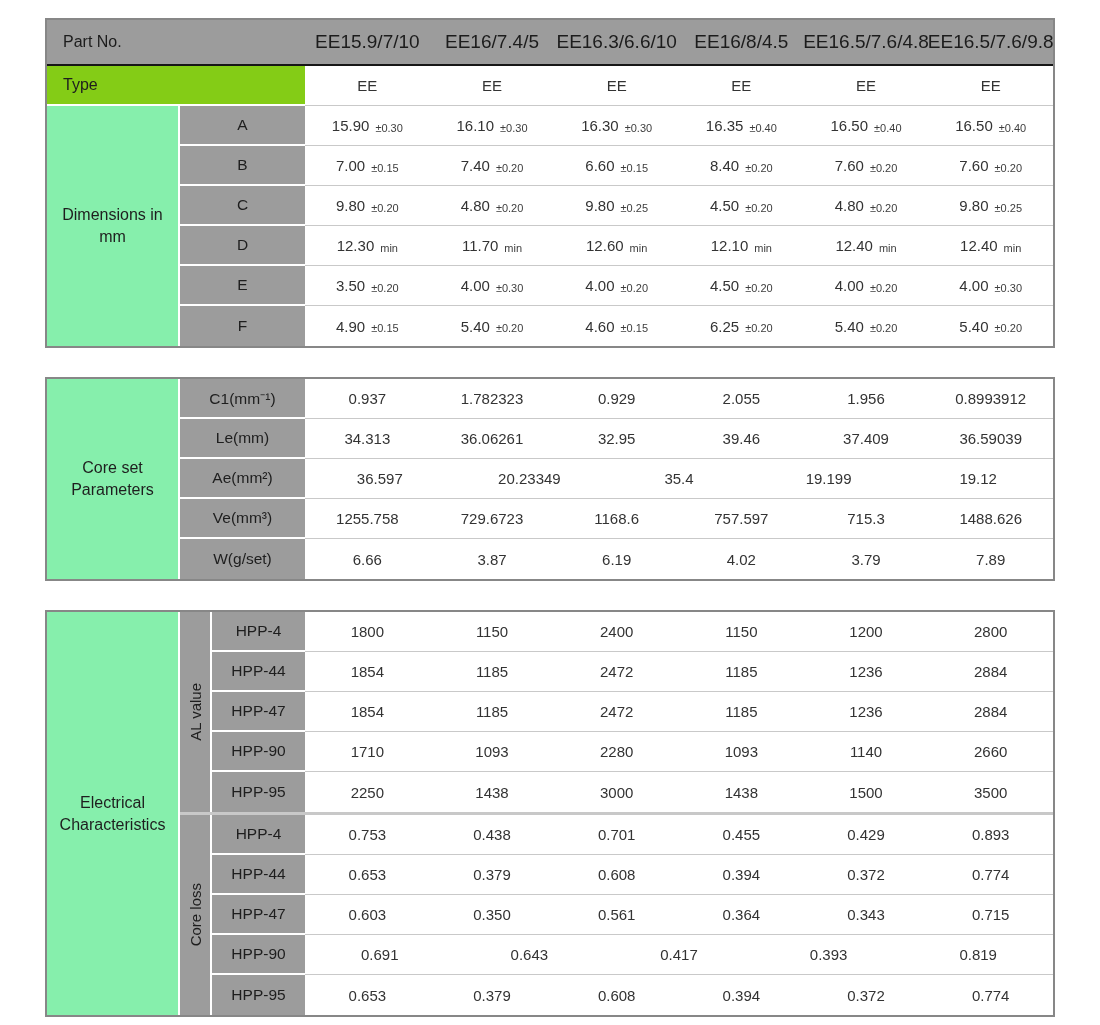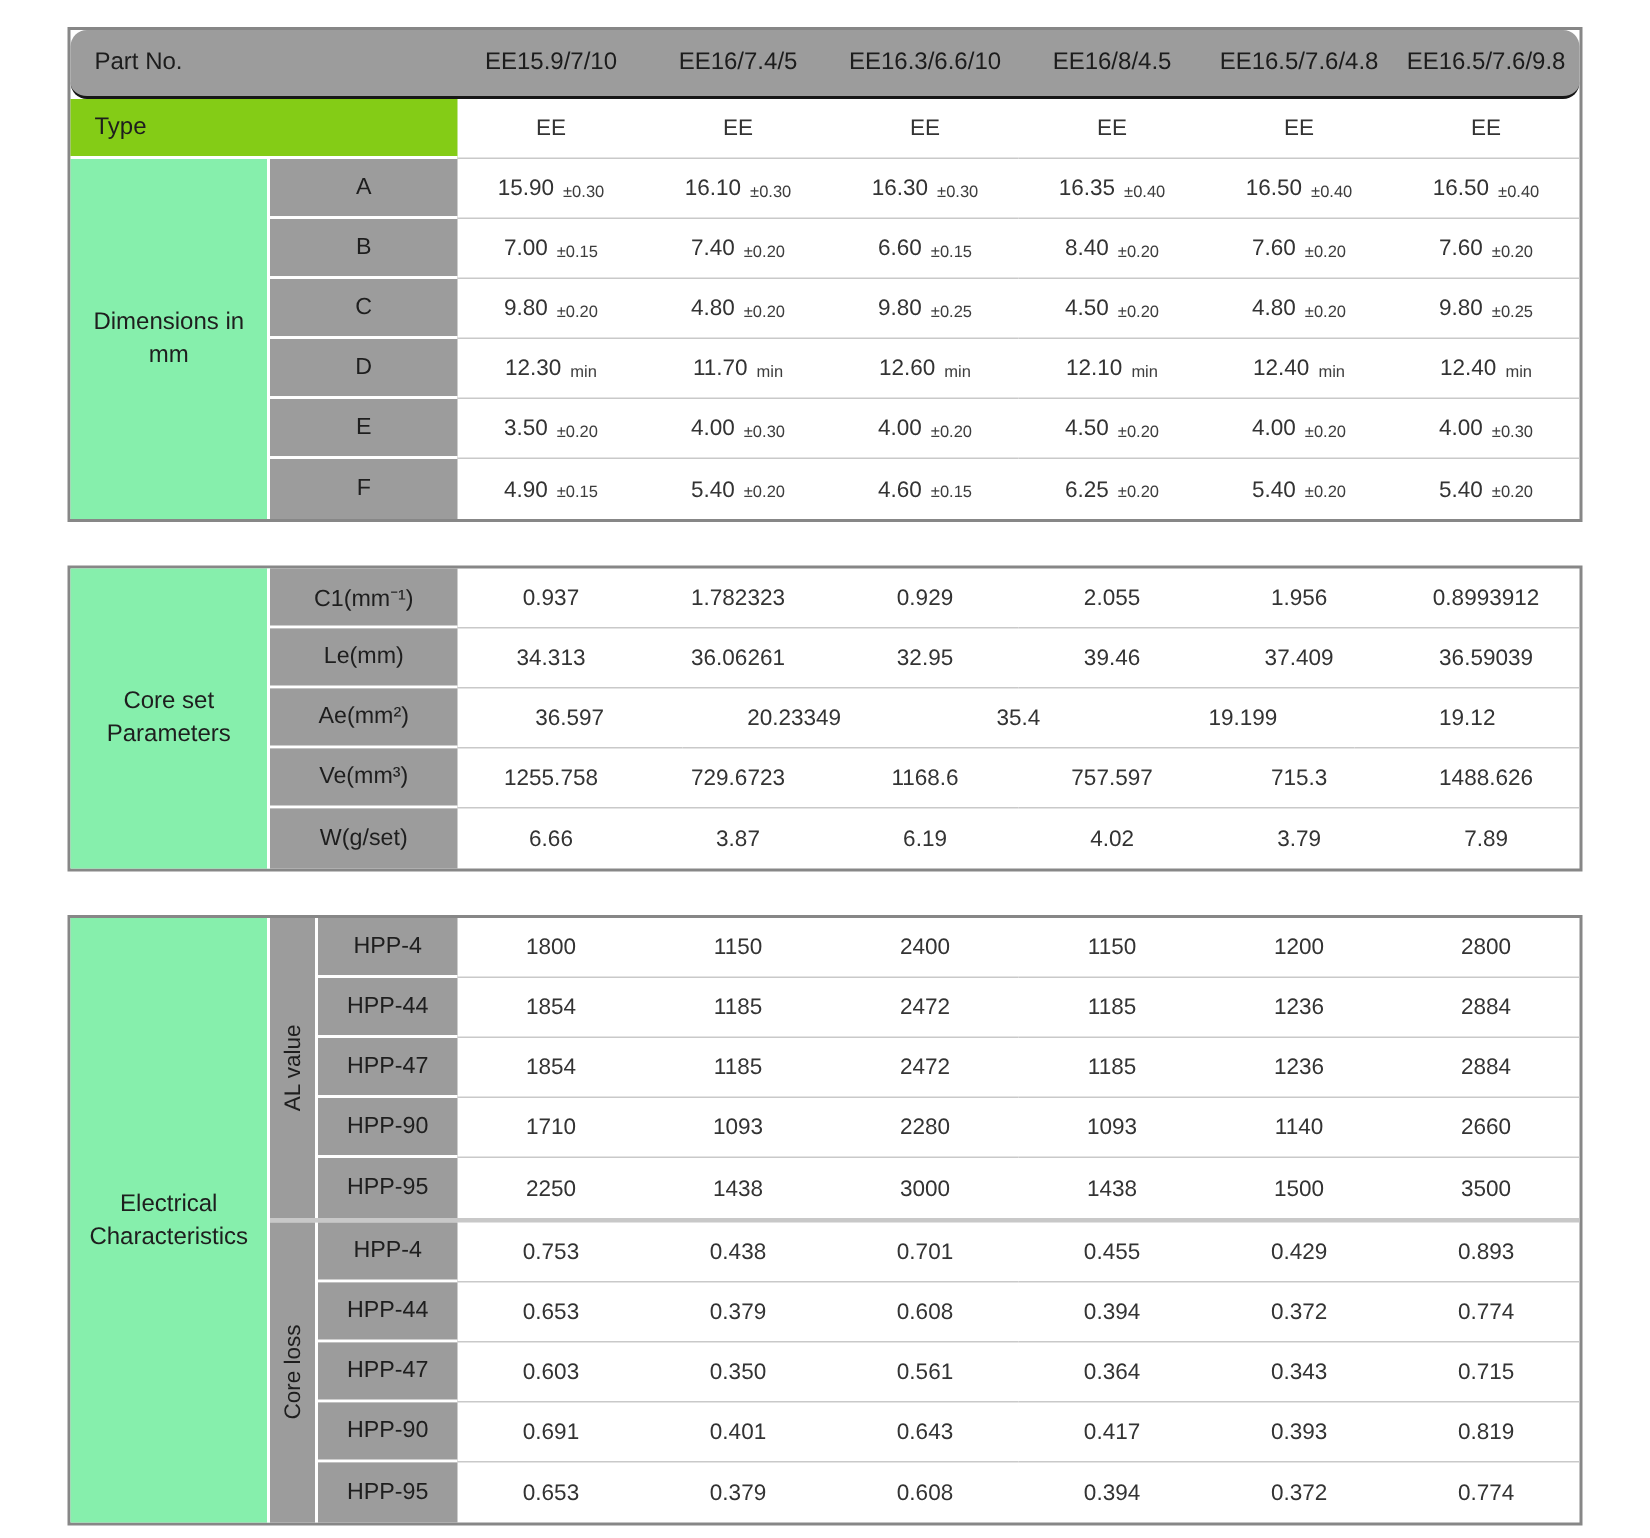--- a/index.html
+++ b/index.html
@@ -12,35 +12,35 @@
   .page { padding: 18px 45px 14px 45px; }
 
   .tbl {
     width: 1010px;
     border: 2px solid #878787;
     background: #ffffff;
     margin-bottom: 29px;
   }
   .tbl:last-child { margin-bottom: 0; }
 
-  .trow { display: flex; height: 40px; border-radius: 11px; }
+  .trow { display: flex; height: 40px; }
   .trow.hdr { height: 46px; border-bottom: 2px solid #161616; background: #9c9c9c; }
 
   .cell {
     display: flex; align-items: center; justify-content: center;
     overflow: hidden;
   }
   .val { flex: 1 1 0; border-bottom: 1px solid #c9c9c9; font-size: 15px; color: #333; }
   .trow:last-child .val { border-bottom: none; }
 
   .gray { background: #84cc16; color: #1e1e1e; }
 
   .label-span { width: 258px; flex: 0 0 258px; justify-content: flex-start; padding-left: 16px; font-size: 16px; }
   .hdr .label-span { font-size: 16px; color: #1c1c1c; }
-  .hdr .part { flex: 1 1 0; font-size: 16px; color: #1c1c1c; }
+  .hdr .part { flex: 1 1 0; font-size: 19px; color: #1c1c1c; }
 
   .glabel-cell { border-bottom: 2px solid #fff; }
 
   .body-flex { display: flex; }
   .glabel {
     flex: 0 0 133px; width: 133px;
     background: #86efac; color: #1e1e1e;
     display: flex; align-items: center; justify-content: center;
     text-align: center; font-size: 16px; line-height: 1.35;
     border-right: 2px solid #fff;
@@ -408,21 +408,20 @@
               <div class="cell val">0.603</div>
               <div class="cell val">0.350</div>
               <div class="cell val">0.561</div>
               <div class="cell val">0.364</div>
               <div class="cell val">0.343</div>
               <div class="cell val">0.715</div>
             </div>
               <div class="trow">
               <div class="cell slabel hpp">HPP-90</div>
               <div class="cell val">0.691</div>
-              <div class="cell val">0.401</div>
               <div class="cell val">0.643</div>
               <div class="cell val">0.417</div>
               <div class="cell val">0.393</div>
               <div class="cell val">0.819</div>
             </div>
               <div class="trow">
               <div class="cell slabel hpp">HPP-95</div>
               <div class="cell val">0.653</div>
               <div class="cell val">0.379</div>
               <div class="cell val">0.608</div>

